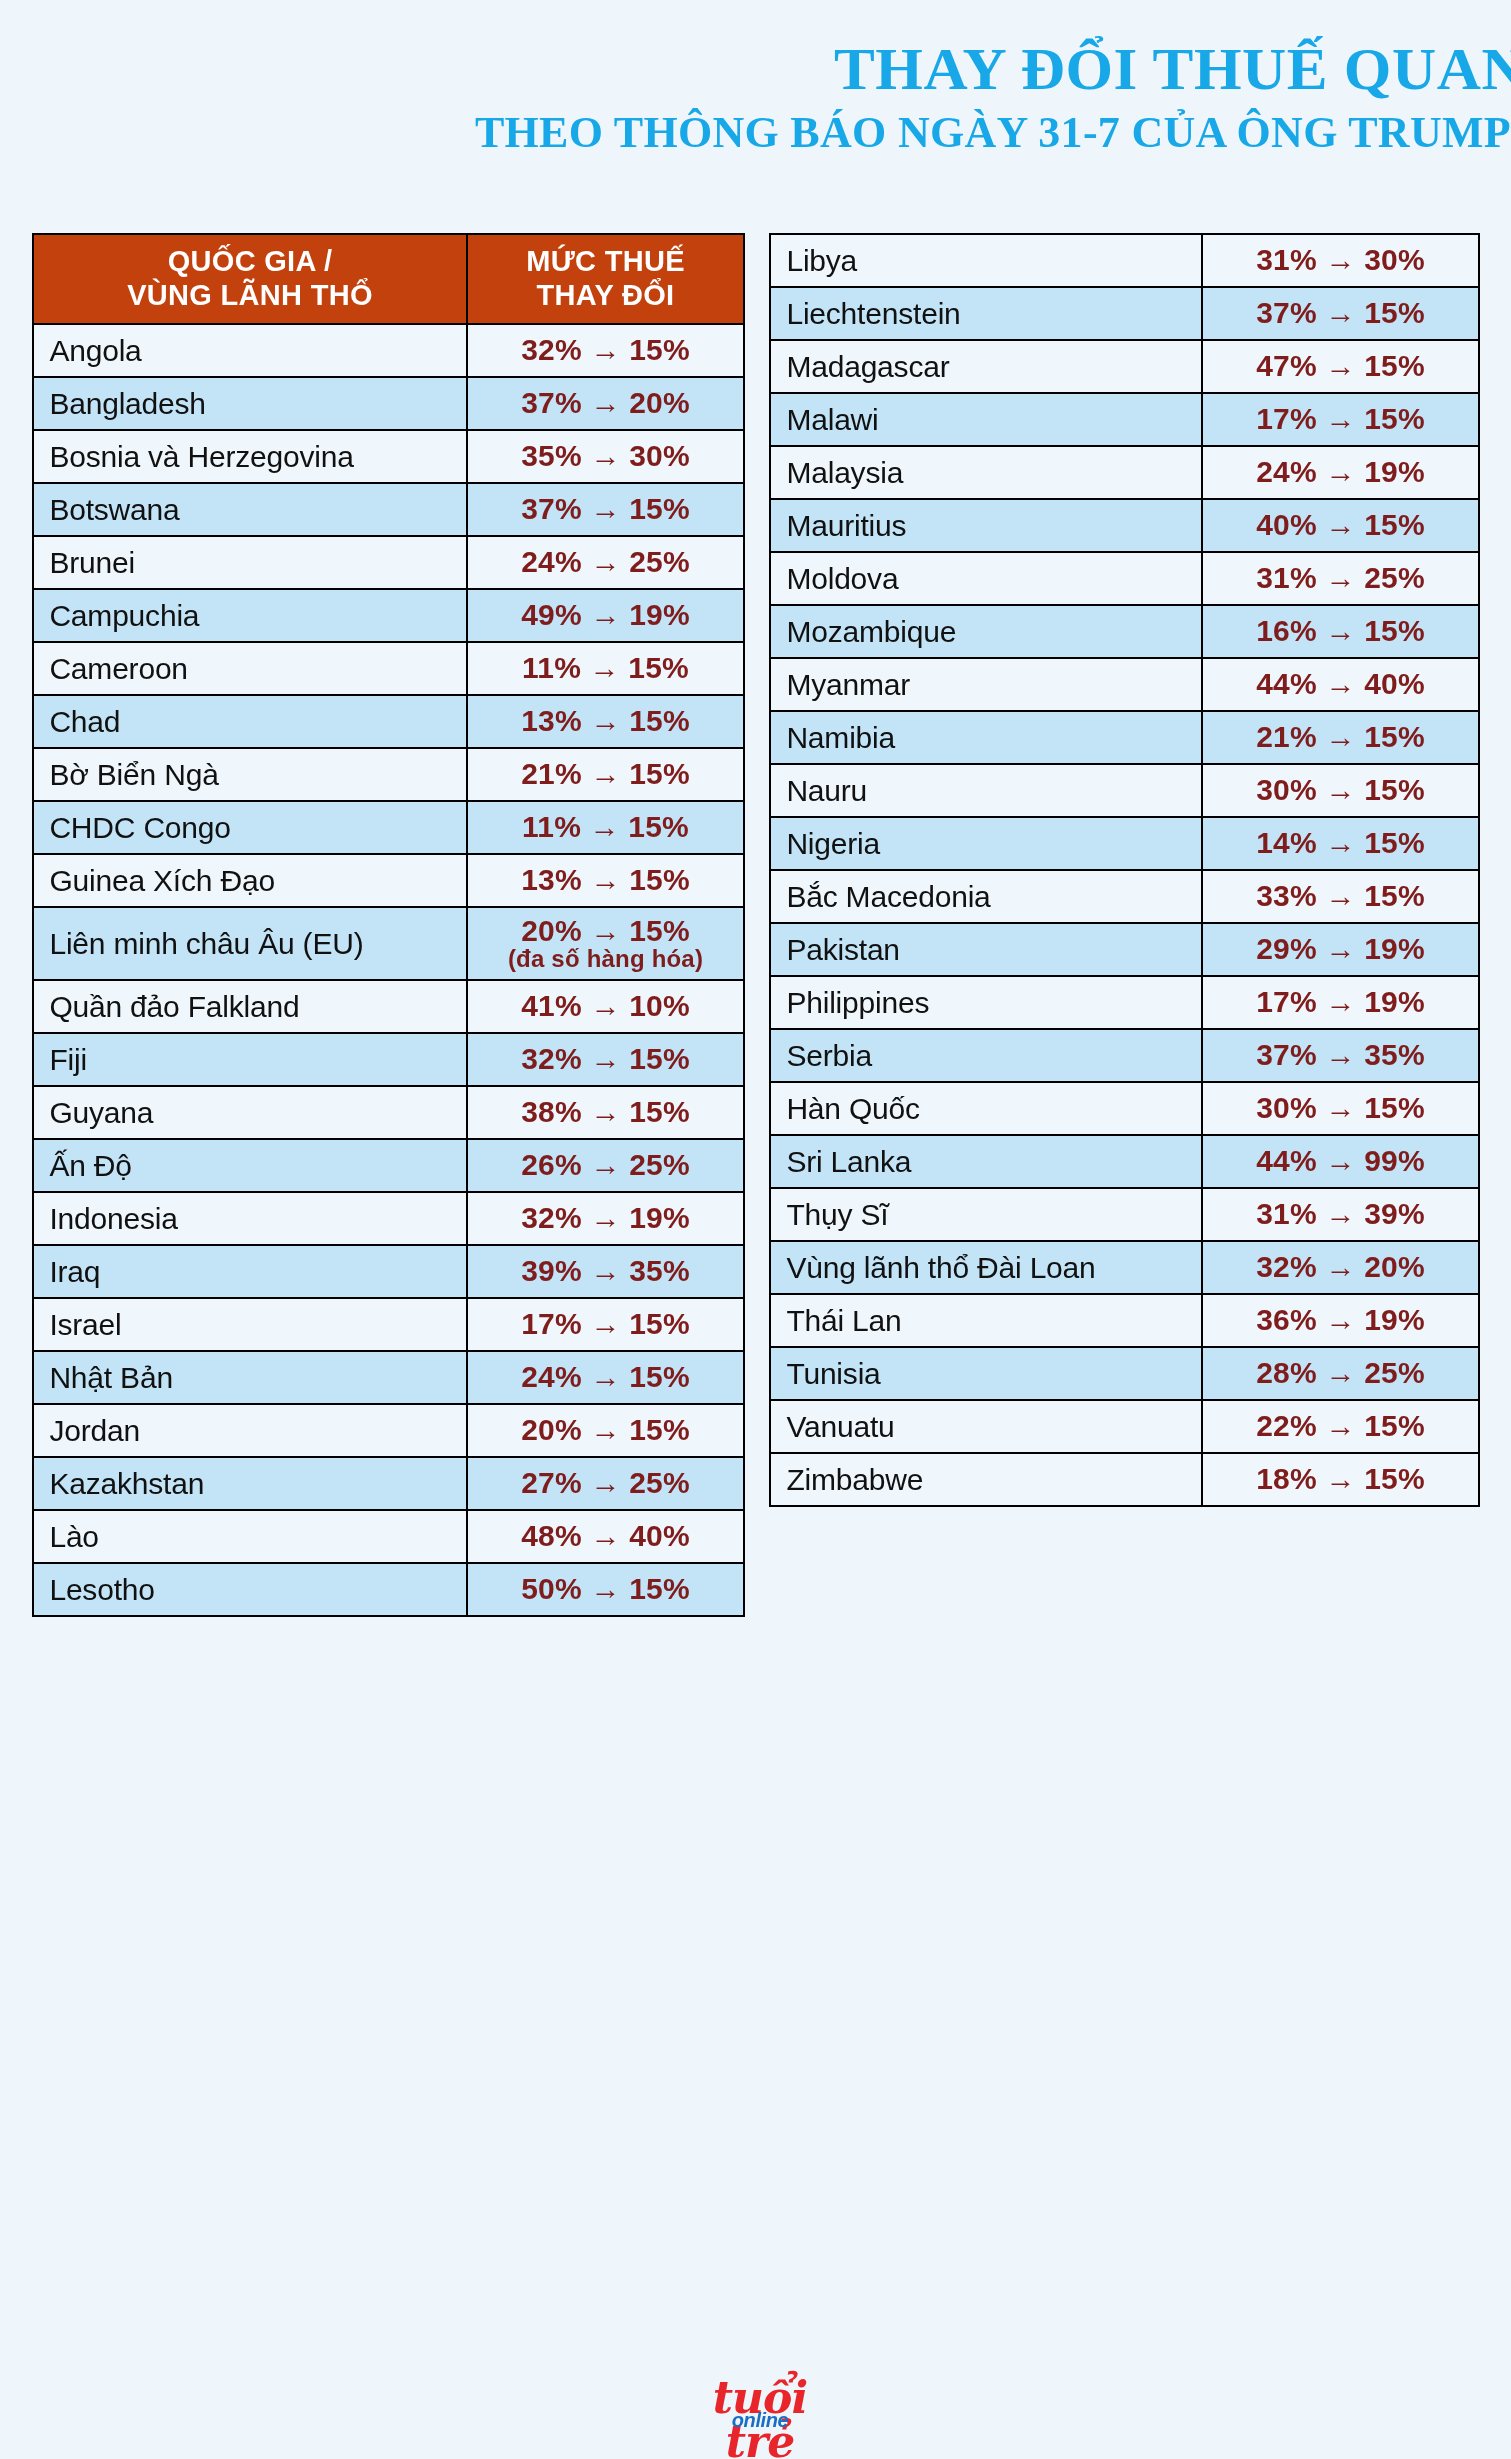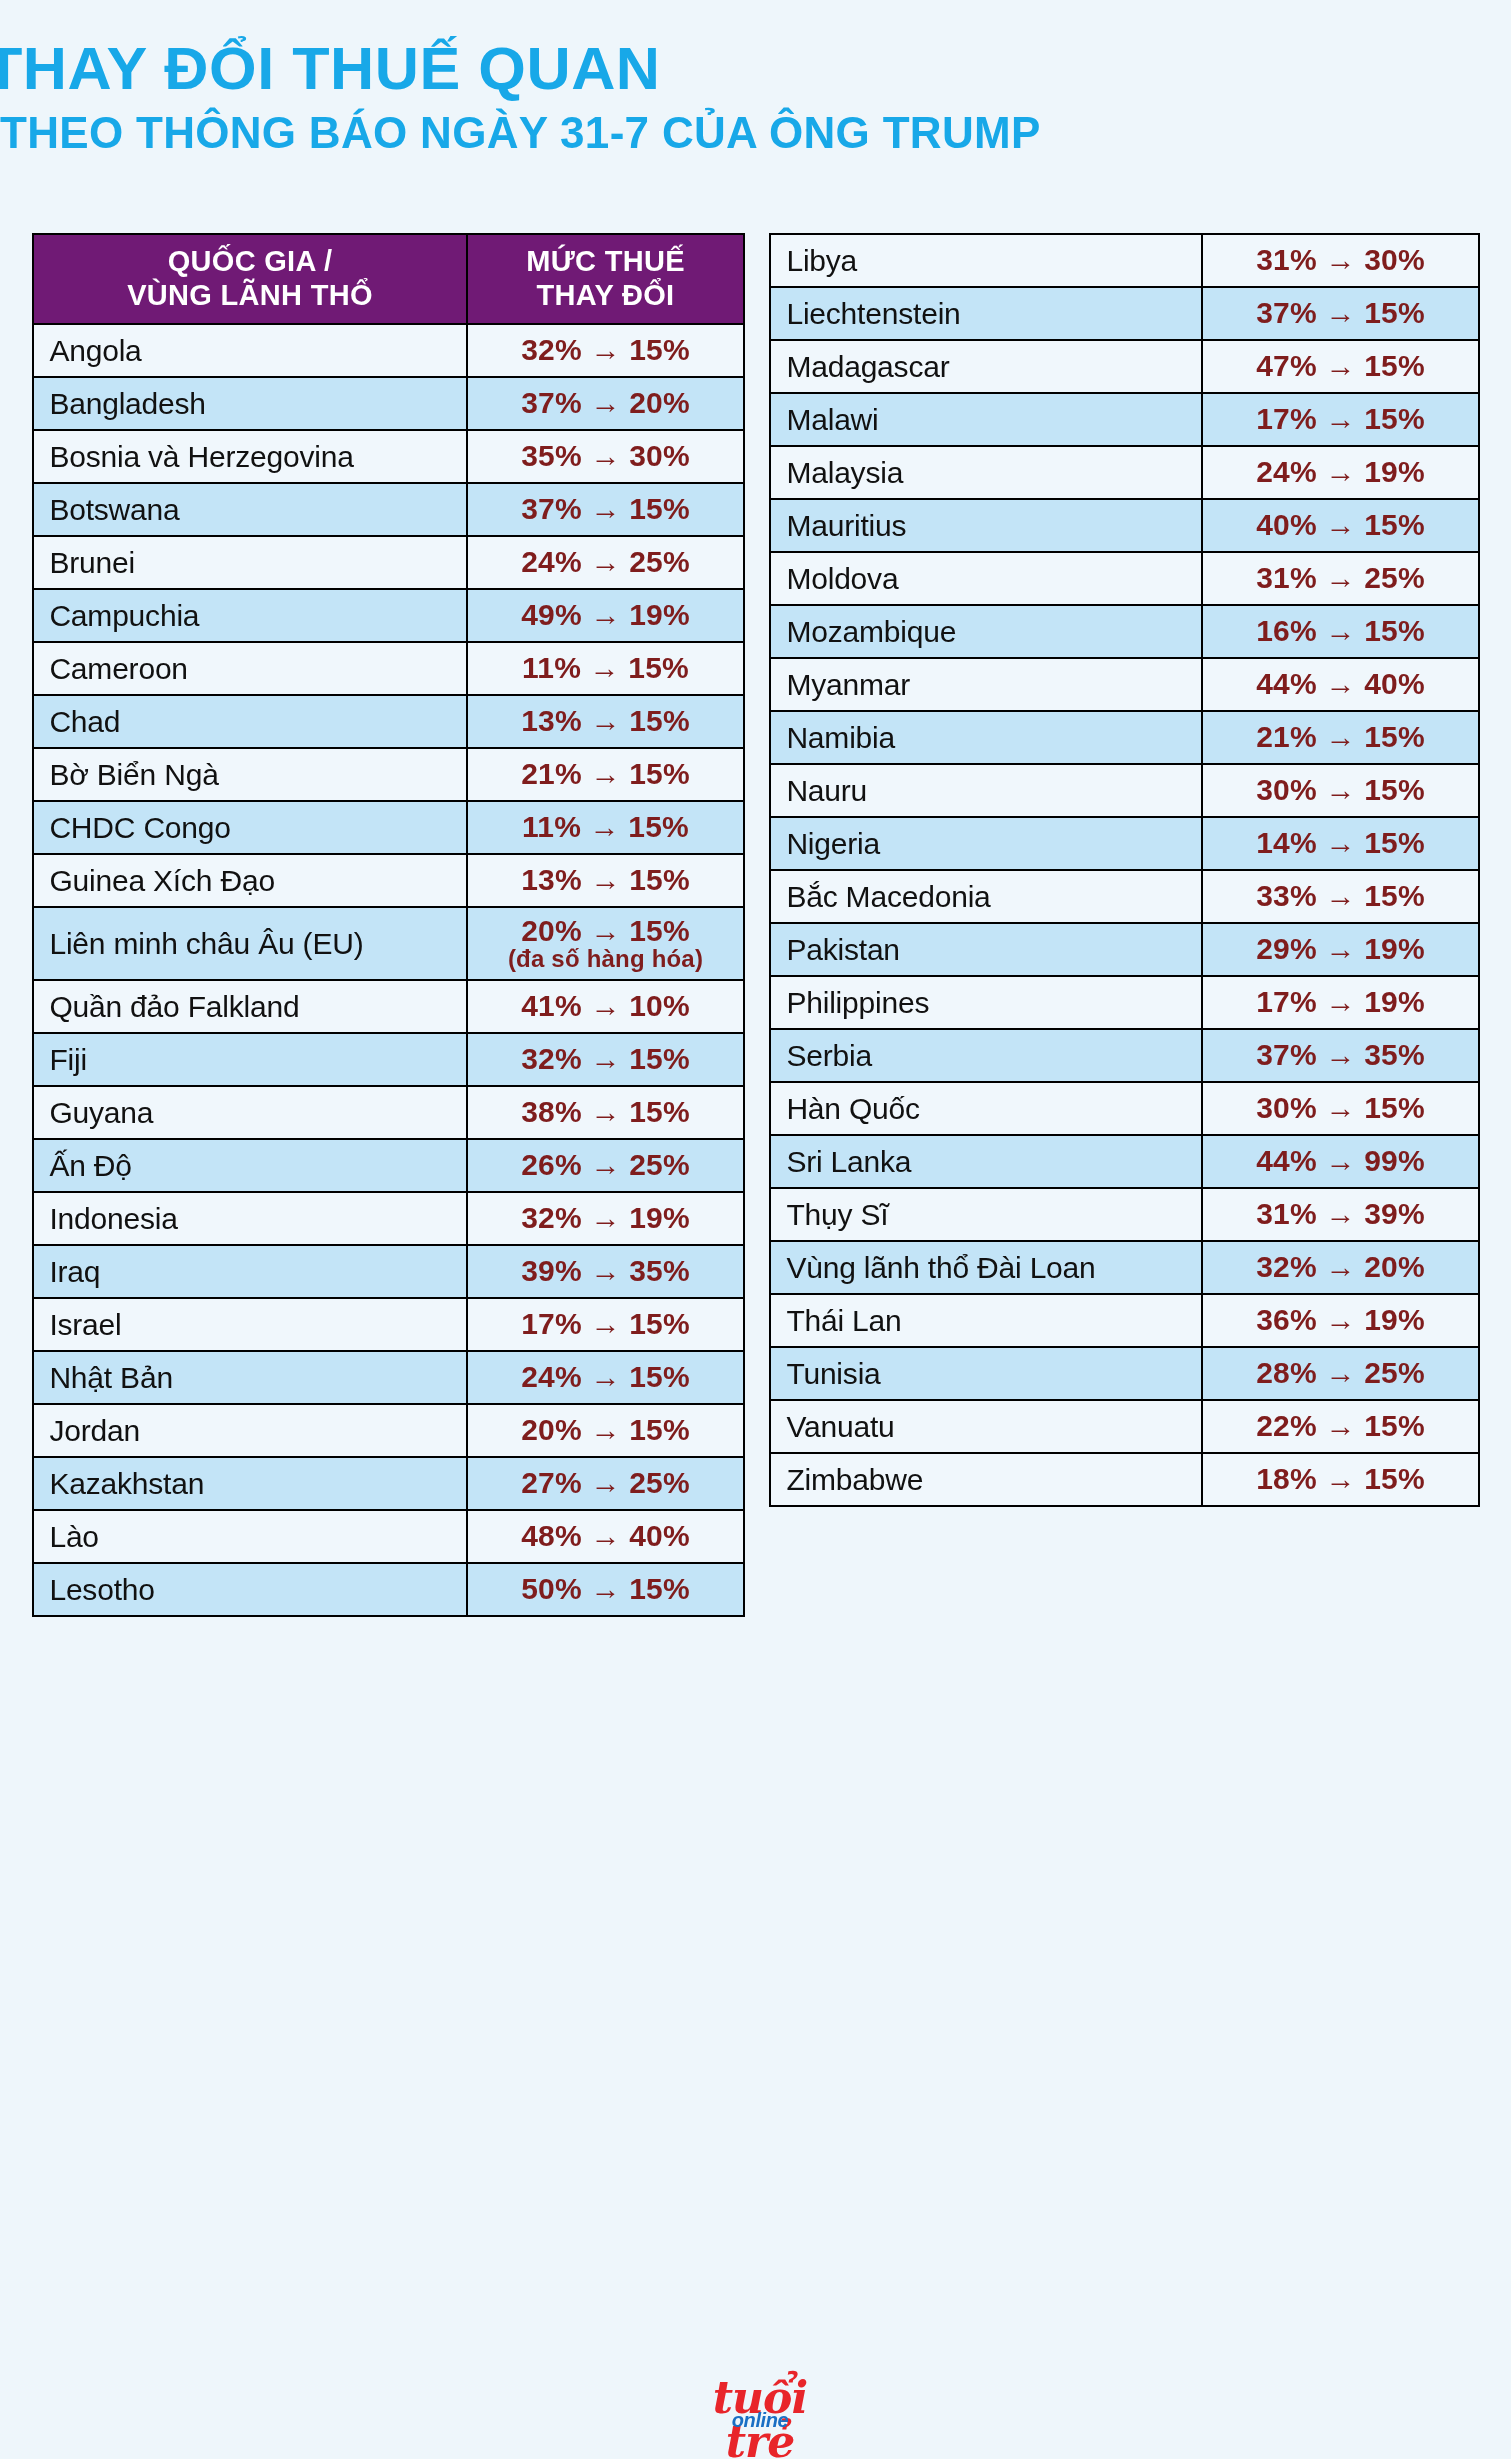--- a/index.html
+++ b/index.html
@@ -13,21 +13,22 @@
     background: #eef6fb;
     font-family: "Liberation Sans", "DejaVu Sans", sans-serif;
     overflow: hidden;
     position: relative;
   }
 
   
   .title-block {
     width: 100%;
     padding-top: 37px;
-    text-align: left;
+    text-align: right;
+    font-family: Liberation Serif, serif;
   }
   .title-line1 {
     font-size: 60px;
     font-weight: 800;
     color: #18a8e8;
     letter-spacing: 0.5px;
     line-height: 1.08;
     text-transform: uppercase;
     transform: scaleX(1.02);
   }
@@ -66,21 +67,21 @@
   .tbl.right col.c-rate { width: 277px; }
 
   .tbl td, .tbl th {
     border: 2.9px solid #000;
     padding: 0;
     vertical-align: middle;
   }
 
   
   .hdr {
-    background: #701a75;
+    background: #c2410c;
     color: #ffffff;
     font-weight: 800;
     font-size: 29px;
     line-height: 1.16;
     text-align: center;
     text-transform: uppercase;
     height: 88px;
     padding: 5.8px 3.8px;
     letter-spacing: 0.3px;
   }

